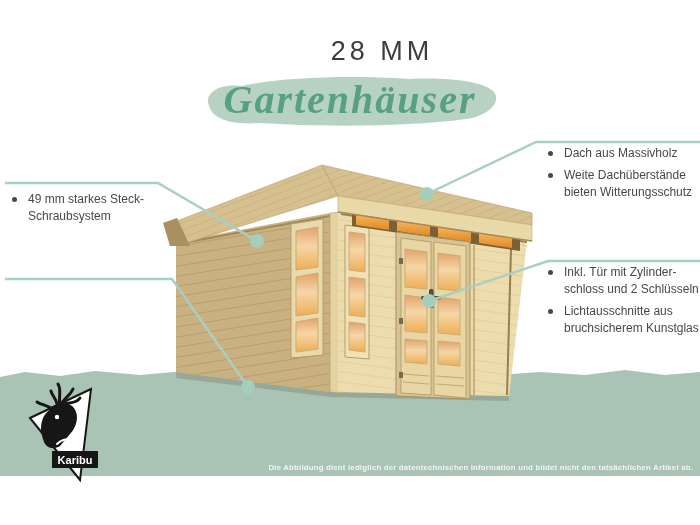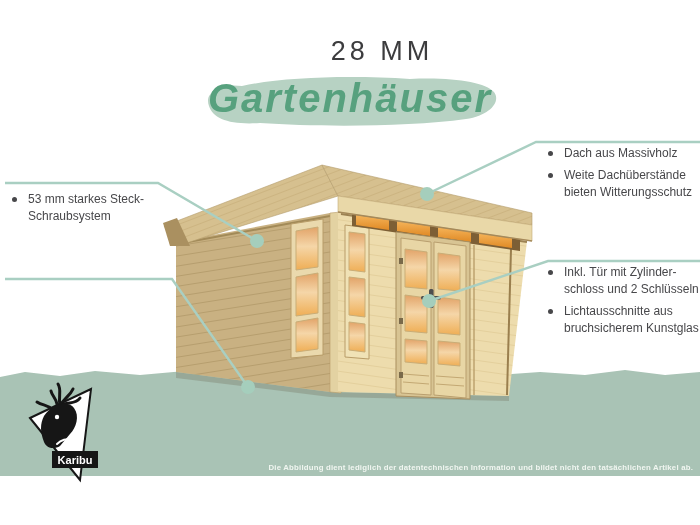--- a/index.html
+++ b/index.html
@@ -8,21 +8,21 @@
     font-family:"Liberation Sans","DejaVu Sans",sans-serif;
   }
   .kicker{
     position:absolute;top:36px;left:0;width:100%;text-align:center;
     font-size:27px;letter-spacing:4px;color:#3c3c3e;font-weight:500;padding-left:32px;
   }
   .title-wrap{position:absolute;top:70px;left:0;width:100%;height:64px;}
   .brush{position:absolute;left:50%;top:2px;transform:translateX(-50%);}
   .script-title{
     position:absolute;top:6px;left:0;width:100%;text-align:center;
-    font-family:Liberation Sans, sans-serif;font-style:italic;font-weight:bold;
+    font-family:Liberation Serif, serif;font-style:italic;font-weight:bold;
     font-size:40px;color:#57a17e;letter-spacing:2px;
   }
   .scene{position:absolute;left:0;top:0;}
   .callout{position:absolute;color:#47474a;font-size:12px;line-height:17px;}
   .callout ul{margin:0;padding:0;list-style:none;}
   .callout li{position:relative;padding-left:19px;white-space:pre-line;margin-bottom:5px;}
   .callout li:last-child{margin-bottom:0;}
   .callout li::before{
     content:"";position:absolute;left:3px;top:6px;width:5px;height:5px;border-radius:50%;background:#47474a;
   }
@@ -177,21 +177,21 @@
         <path d="M57,444 C61,440 67,438 71,440" stroke="#ffffff" stroke-width="2" fill="none" stroke-linecap="round"></path>
         <circle cx="57" cy="417" r="2.2" fill="#ffffff"></circle>
       </g>
       <rect x="52" y="451" width="46" height="17" fill="#161616"></rect>
       <text x="75" y="464" text-anchor="middle" font-family="Liberation Sans, DejaVu Sans, sans-serif" font-size="11" font-weight="bold" fill="#ffffff">Karibu</text>
     </g>
   </svg>
 
   <div class="callout lt">
     <ul>
-      <li>53 mm starkes Steck-
+      <li>49 mm starkes Steck-
 Schraubsystem</li>
     </ul>
   </div>
 
 
   <div class="callout rt">
     <ul>
       <li>Dach aus Massivholz</li>
       <li>Weite Dachüberstände
 bieten Witterungsschutz</li>

